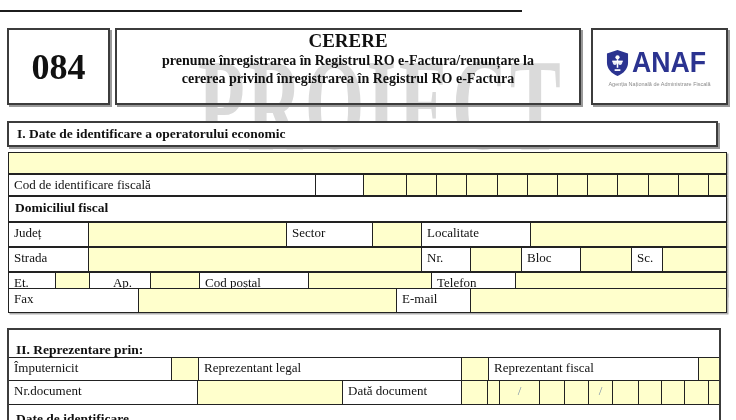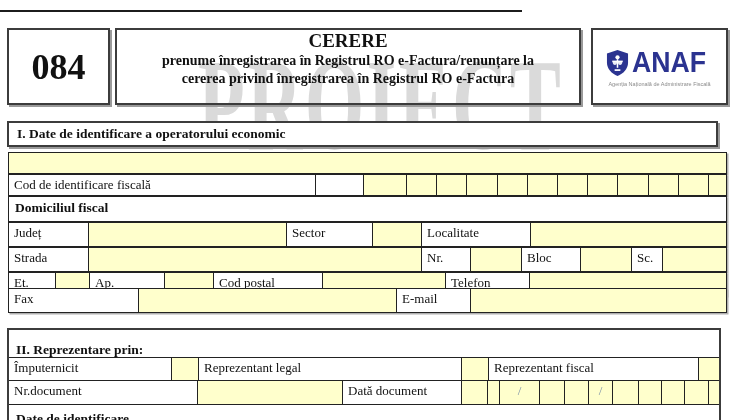--- a/index.html
+++ b/index.html
@@ -143,21 +143,21 @@
     <div class="cell yf" style="width:50px;"></div>
     <div class="cell lab" style="width:60px;">Bloc</div>
     <div class="cell yf" style="width:50px;"></div>
     <div class="cell lab" style="width:32px;">Sc.</div>
     <div class="cell yf grow"></div>
   </div>
 
   <div class="row z" style="top:272px; height:24px;">
     <div class="cell lab first" style="width:47px;">Et.</div>
     <div class="cell yf" style="width:33px;"></div>
-    <div class="cell lab" style="width:76px;">Ap.</div>
+    <div class="cell lab" style="width:62px;text-align:center;">Ap.</div>
     <div class="cell yf" style="width:48px;"></div>
     <div class="cell lab" style="width:110px;">Cod poștal</div>
     <div class="cell yf" style="width:122px;"></div>
     <div class="cell lab" style="width:85px;">Telefon</div>
     <div class="cell yf grow"></div>
   </div>
 
   <div class="row z" style="top:288px; height:25px;">
     <div class="cell lab first" style="width:130px;">Fax</div>
     <div class="cell yf" style="width:257px;"></div>

